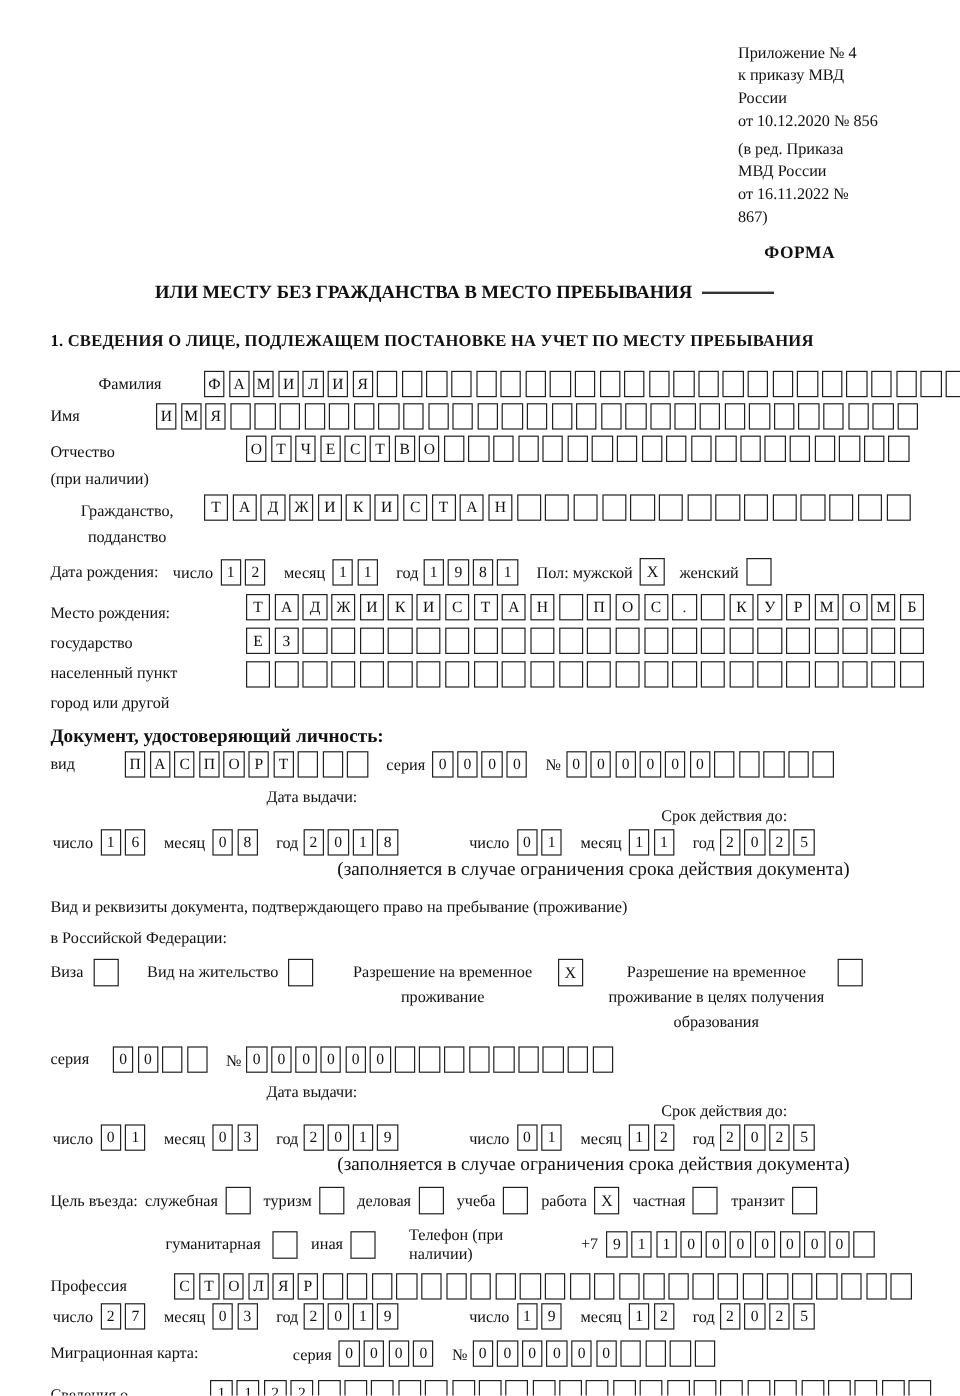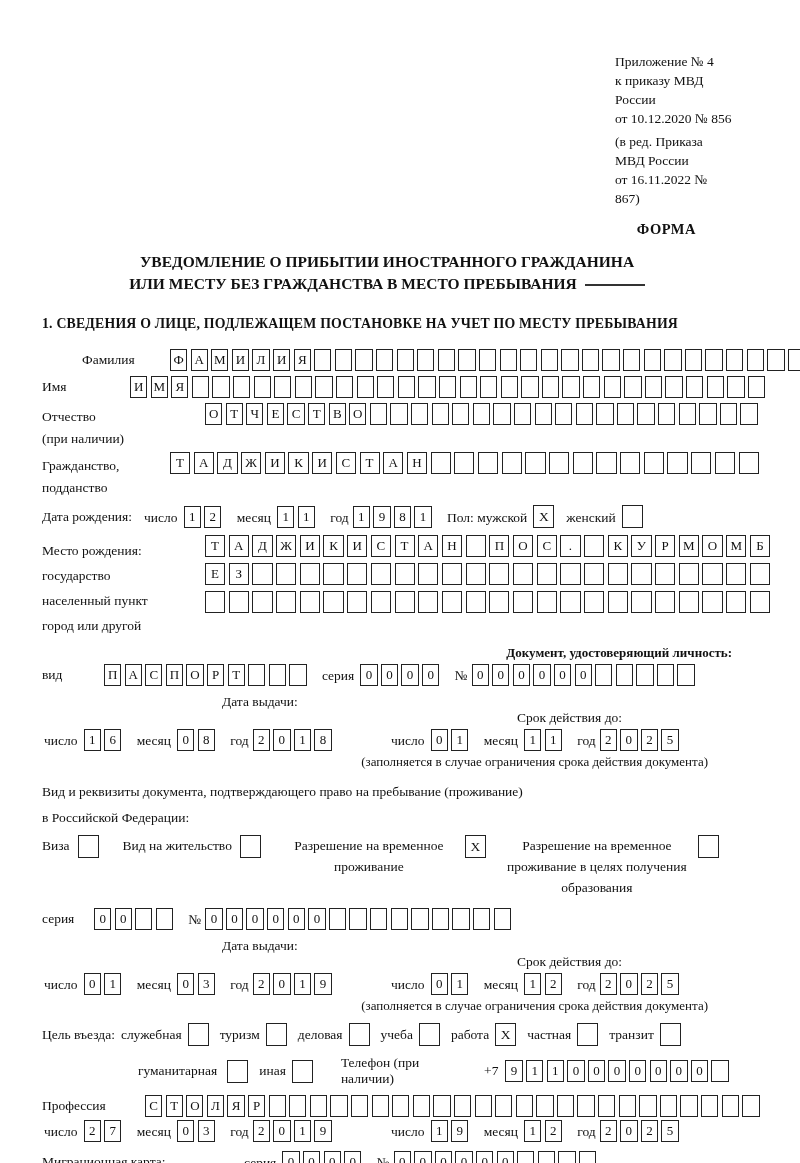--- a/index.html
+++ b/index.html
@@ -1,18 +1,18 @@
 <!DOCTYPE html>
 <html lang="ru"><head>
 <meta charset="utf-8">
 <style>
   html,body{margin:0;padding:0;background:#fff;}
   body{width:800px;height:1163px;color:#111;
        font-family:"Liberation Serif","DejaVu Serif",serif;font-size:13.5px;overflow:hidden;}
-  .page{box-sizing:border-box;width:756px;height:1163px;padding:52px 24px 0 42px;}
+  .page{box-sizing:border-box;width:756px;height:1163px;padding:34px 24px 0 42px;}
 
   
   .annex{margin-left:573px;line-height:19px;font-size:13.5px;}
   .annex .amend{margin-top:4px;}
   .annex .amend2{margin-top:0;}
   .forma{text-align:right;padding-right:36px;font-weight:bold;font-size:14.5px;
          letter-spacing:.5px;margin-top:13px;}
   .title{text-align:center;font-weight:bold;font-size:15.5px;line-height:22px;margin-top:13px;}
   .t-underline{display:inline-block;width:60px;border-bottom:2px solid #333;
                margin-left:8px;transform:translateY(-3px);}
@@ -33,31 +33,31 @@
       width:21px;height:23px;border:1.6px solid #222;font-size:13.5px;flex:none;background:#fff;}
   .sl{margin:0 6px 0 12px;padding-top:2px;}
   .sl.first{margin-left:0;}
   .sl.tight{margin-right:4px;}
   .inline-row{align-items:center;}
   .inline-row .flabel{padding-top:0;}
   .stack>.boxes{display:flex;margin-bottom:6px;}
   .lines div{line-height:25px;}
 
   
-  .doc-heading{text-align:right;font-weight:bold;margin-top:7px;font-size:13px;}
+  .doc-heading{text-align:left;font-weight:bold;margin-top:7px;font-size:16px;}
 
   
   .dhead{display:flex;margin-top:8px;font-size:13.5px;flex-direction:column;}
   .dh1{margin-left:180px;}
-  .dh2{margin-left:auto;margin-right:110px;}
+  .dh2{margin-left:auto;margin-right:76px;}
   .daterow{display:flex;align-items:center;margin-top:3px;}
   .dgrp{display:flex;align-items:center;}
   .dgrp-l{margin-left:2px;}
   .dgrp-r{margin-left:auto;margin-right:50px;}
-  .note{font-size:13px;text-align:right;margin:3px 24px 4px 0;}
+  .note{font-size:16px;text-align:right;margin:3px 24px 4px 0;}
 
   .para{margin-top:9px;line-height:26px;}
 
   
   .resrow{display:flex;align-items:flex-start;margin-top:4px;}
   .resrow .cb{margin:0 0 0 8px;}
   .grp{display:flex;align-items:flex-start;}
   .mlab{text-align:center;line-height:21px;}
   .mlab.w170{width:176px;margin-left:20px;}
   .mlab.w180{width:186px;margin-left:18px;}
@@ -82,21 +82,20 @@
     <div>Приложение № 4</div>
     <div>к приказу МВД России</div>
     <div>от 10.12.2020 № 856</div>
     <div class="amend">(в ред. Приказа МВД России</div>
     <div class="amend2">от 16.11.2022 № 867)</div>
   </div>
 
   <div class="forma">ФОРМА</div>
 
   <div class="title">
-    <div>УВЕДОМЛЕНИЕ О ПРИБЫТИИ ИНОСТРАННОГО ГРАЖДАНИНА</div>
     <div><span>ИЛИ МЕСТУ БЕЗ ГРАЖДАНСТВА В МЕСТО ПРЕБЫВАНИЯ</span><span class="t-underline"></span></div>
   </div>
 
   <div class="sec-heading">1. СВЕДЕНИЯ О ЛИЦЕ, ПОДЛЕЖАЩЕМ ПОСТАНОВКЕ НА УЧЕТ ПО МЕСТУ ПРЕБЫВАНИЯ</div>
 
   <div class="frow" style="margin-top:17px;margin-left:40px;">
     <span class="flabel w88">Фамилия</span>
     <span class="boxes">
         <span class="cell">Ф</span>
         <span class="cell">А</span>
@@ -198,21 +197,21 @@
         <span class="cell"></span>
         <span class="cell"></span>
         <span class="cell"></span>
         <span class="cell"></span>
         <span class="cell"></span>
         <span class="cell"></span>
         <span class="cell"></span>
       </span>
   </div>
 
-  <div class="frow" style="margin-top:2px;">
+  <div class="frow" style="margin-top:2px;text-align:center;">
     <span class="flabel w128 two">
       <div>Гражданство,</div>
       <div>подданство</div>
     </span>
     <span class="boxes wide">
         <span class="cell">Т</span>
         <span class="cell">А</span>
         <span class="cell">Д</span>
         <span class="cell">Ж</span>
         <span class="cell">И</span>

